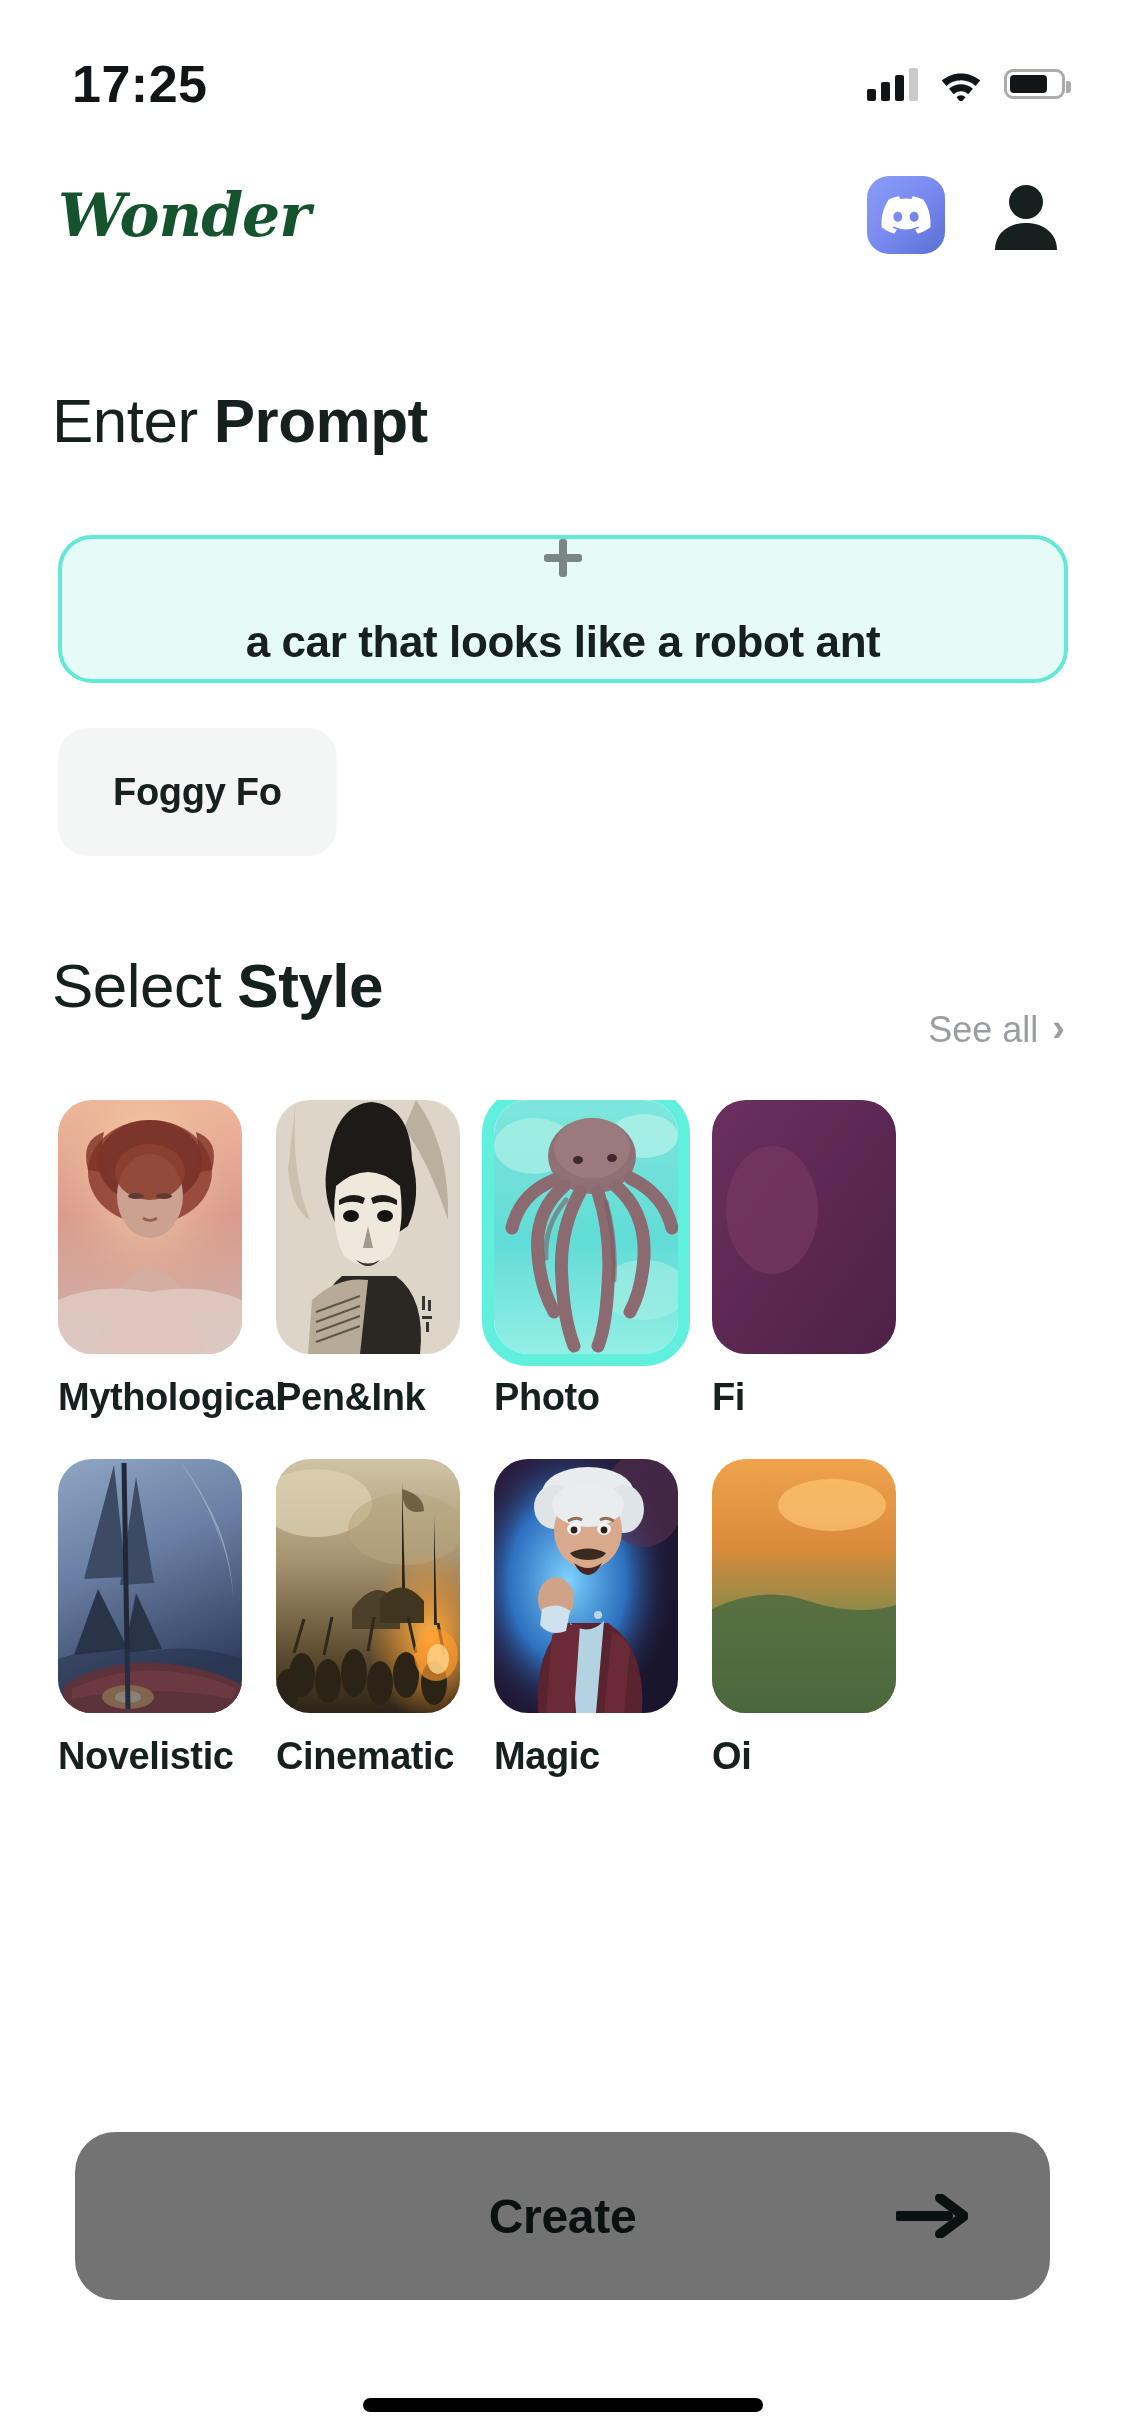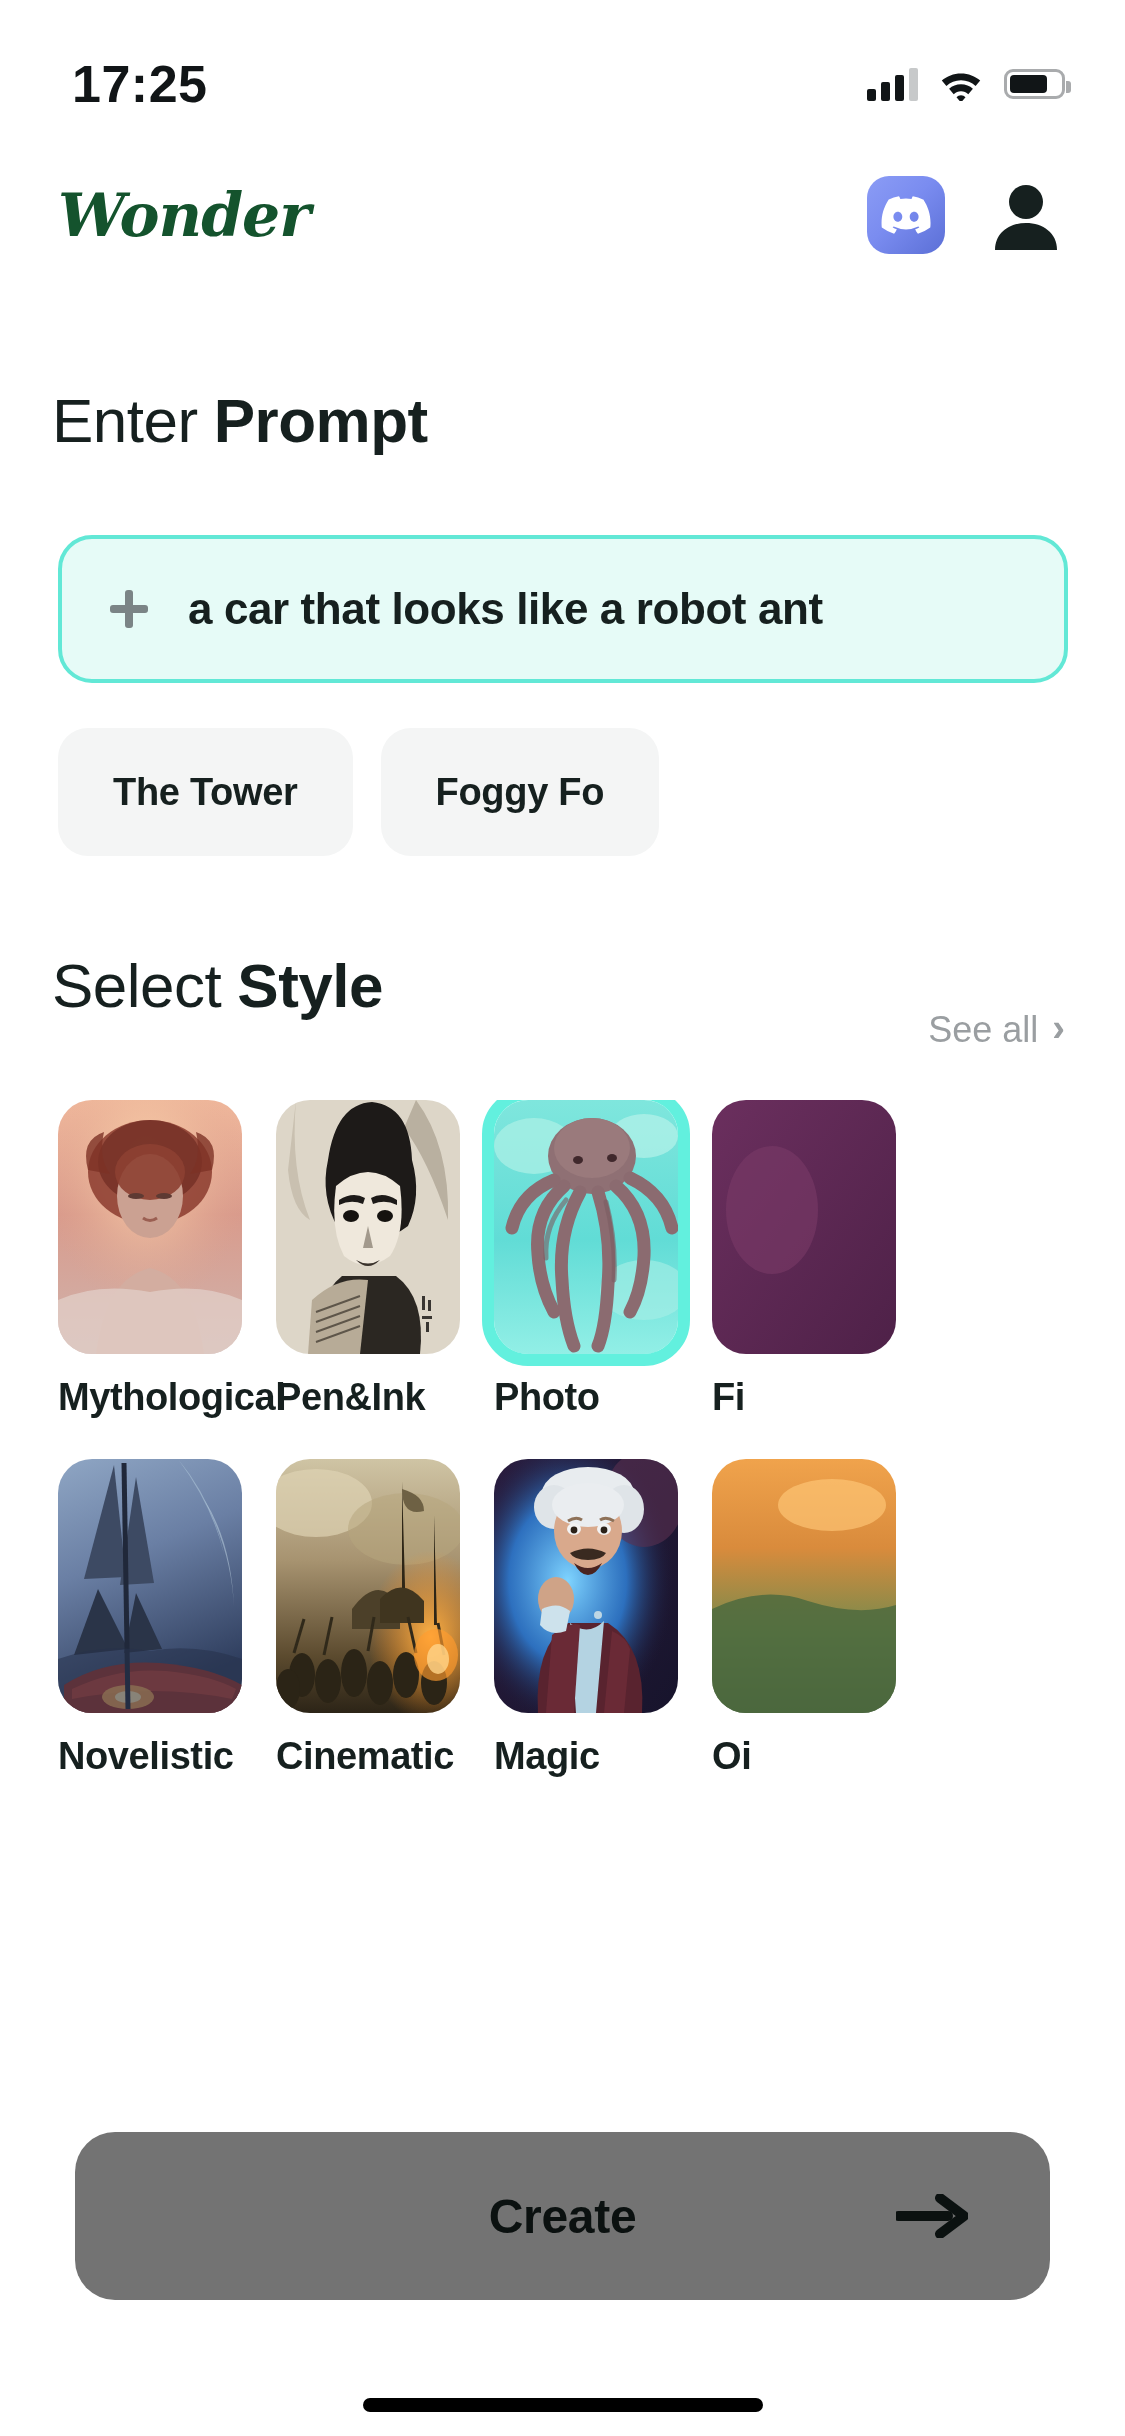--- a/index.html
+++ b/index.html
@@ -121,20 +121,21 @@
     position: absolute;
     top: 535px; left: 58px;
     width: 1010px; height: 148px;
     background: #e6fbf7;
     border: 4px solid #62e8d6;
     border-radius: 34px;
     display: flex;
     align-items: center;
     padding: 0 48px;
     gap: 40px;
+    flex-direction: column;
   }
   .plus-icon {
     position: relative;
     width: 38px; height: 38px;
     flex: 0 0 38px;
   }
   .plus-icon::before, .plus-icon::after {
     content: "";
     position: absolute;
     background: #7b8486;
@@ -299,21 +300,20 @@
     <span class="sec-light">Enter</span>
     <span class="sec-bold">Prompt</span>
   </div>
 
   <div class="prompt-field">
     <span class="plus-icon"></span>
     <span class="prompt-text" placeholder="Enter your prompt">a car that looks like a robot ant</span>
   </div>
 
   <div class="chips">
-    <div class="chip">The Tower</div>
     <div class="chip">Foggy Fo</div>
   </div>
 
   <div class="section-head" id="select-style-head">
     <span class="sec-light">Select</span>
     <span class="sec-bold">Style</span>
   </div>
   <div class="see-all">
     <span>See all</span>
     <span class="chev">›</span>

